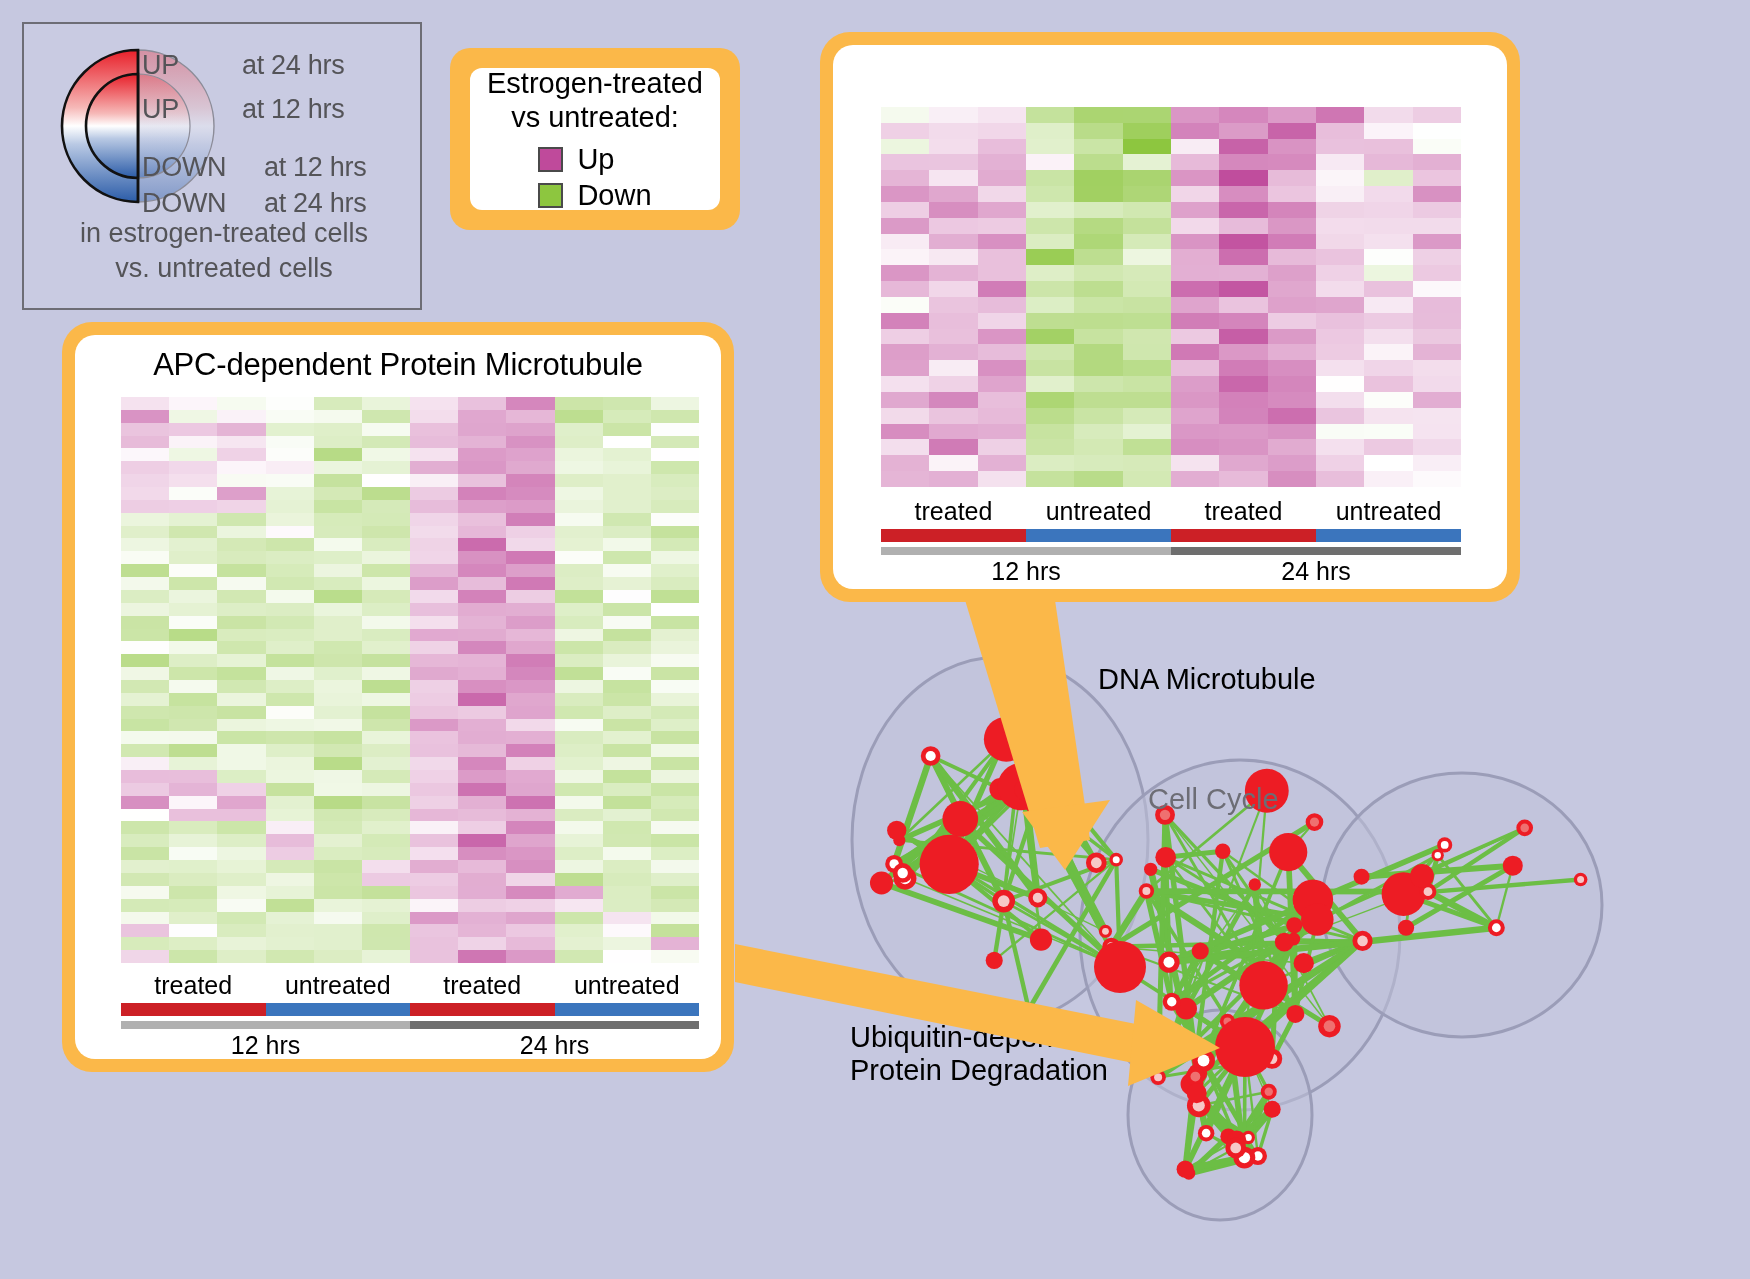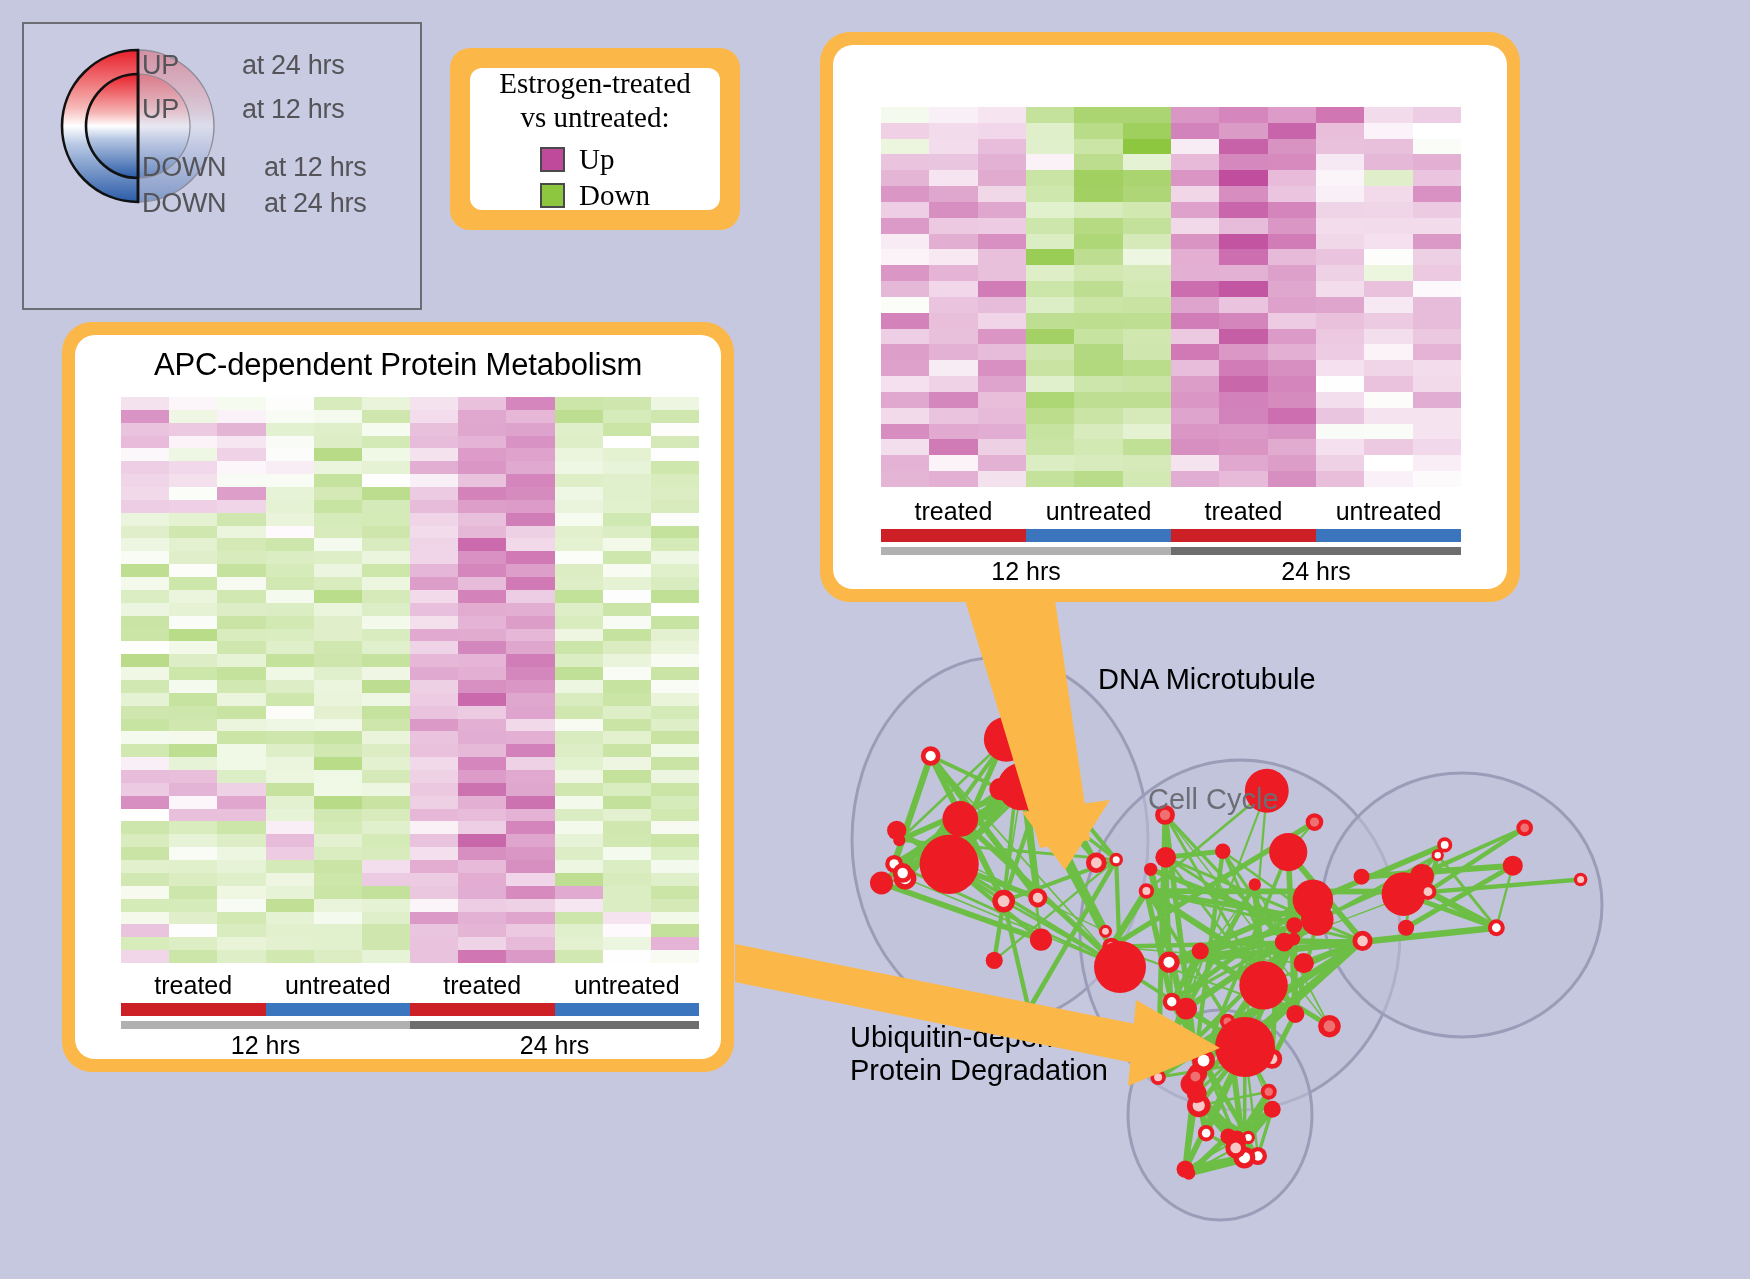--- a/index.html
+++ b/index.html
@@ -23,21 +23,21 @@
   }
   #legend-caption{
     position:absolute;left:0;top:192px;width:400px;text-align:center;
     color:#545458;font-size:27px;line-height:1.28;
   }
 
   
   #ud-legend{
     position:absolute;left:450px;top:48px;width:290px;height:182px;
     background:#ffb94e;background:#fbb849;border-radius:20px;
-    box-sizing:border-box;padding:20px;font-family:Liberation Serif, serif;
+    box-sizing:border-box;padding:20px;
   }
   #ud-legend .inner{
     width:100%;height:100%;background:#fff;border-radius:12px;
     display:flex;flex-direction:column;align-items:center;
     justify-content:center;box-sizing:border-box;padding:6px 0;
   }
   #ud-legend .ttl{font-size:29px;color:#000;line-height:1.18;text-align:center;}
   .ud-row{display:flex;align-items:center;gap:14px;margin-top:3px;align-self:center;}
   .ud-sw{width:25px;height:25px;border:2px solid #4a4a4a;box-sizing:border-box;}
   .ud-txt{font-size:29px;color:#000;}
@@ -114,20 +114,24 @@
 
     <span class="wheel-label" style="left:118px;top:70px;">UP</span>
     <span class="wheel-label" style="left:218px;top:70px;">at 12 hrs</span>
 
     <span class="wheel-label" style="left:118px;top:128px;">DOWN</span>
     <span class="wheel-label" style="left:240px;top:128px;">at 12 hrs</span>
 
     <span class="wheel-label" style="left:118px;top:164px;">DOWN</span>
     <span class="wheel-label" style="left:240px;top:164px;">at 24 hrs</span>
 
+    <div id="legend-caption">
+      <div>in estrogen-treated cells</div>
+      <div>vs. untreated cells</div>
+    </div>
   </div>
 
   <div id="ud-legend">
     <div class="inner">
       <div class="ttl">
         <div>Estrogen-treated</div>
         <div>vs untreated:</div>
       </div>
       <div style="margin-top:6px;">
         <div class="ud-row">
@@ -454,21 +458,21 @@
         <div class="ann-hrs">
           <span>12 hrs</span>
           <span>24 hrs</span>
         </div>
       </div>
     </div>
   </div>
 
   <div class="panel" id="panel-apc">
     <div class="sheet">
-      <div class="panel-title">APC-dependent Protein Metabolism</div>
+      <div class="panel-title">APC-dependent Protein Microtubule</div>
       <div id="hm-apc" class="hm" style="position: absolute; left: 46px; top: 62px; width: 578px; height: 566px; grid-template-columns: repeat(12, 1fr); grid-template-rows: repeat(44, 1fr);">
           <i style="background:rgb(245,226,239)"></i>
           <i style="background:rgb(252,245,250)"></i>
           <i style="background:rgb(246,251,240)"></i>
           <i style="background:rgb(253,254,252)"></i>
           <i style="background:rgb(215,235,188)"></i>
           <i style="background:rgb(233,244,218)"></i>
           <i style="background:rgb(245,226,239)"></i>
           <i style="background:rgb(233,193,221)"></i>
           <i style="background:rgb(213,135,189)"></i>

